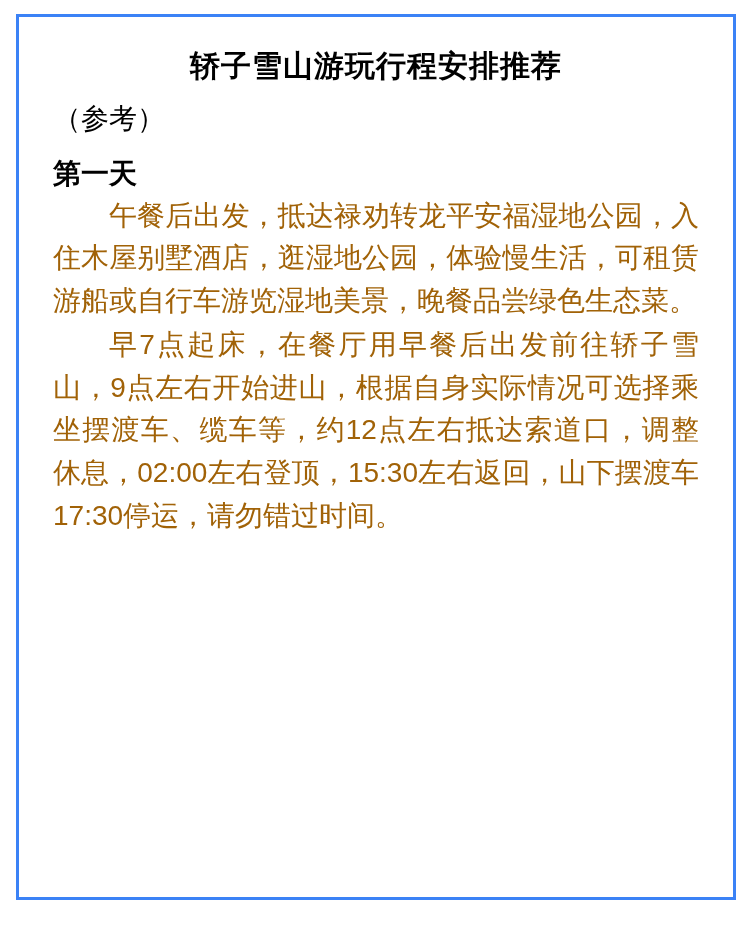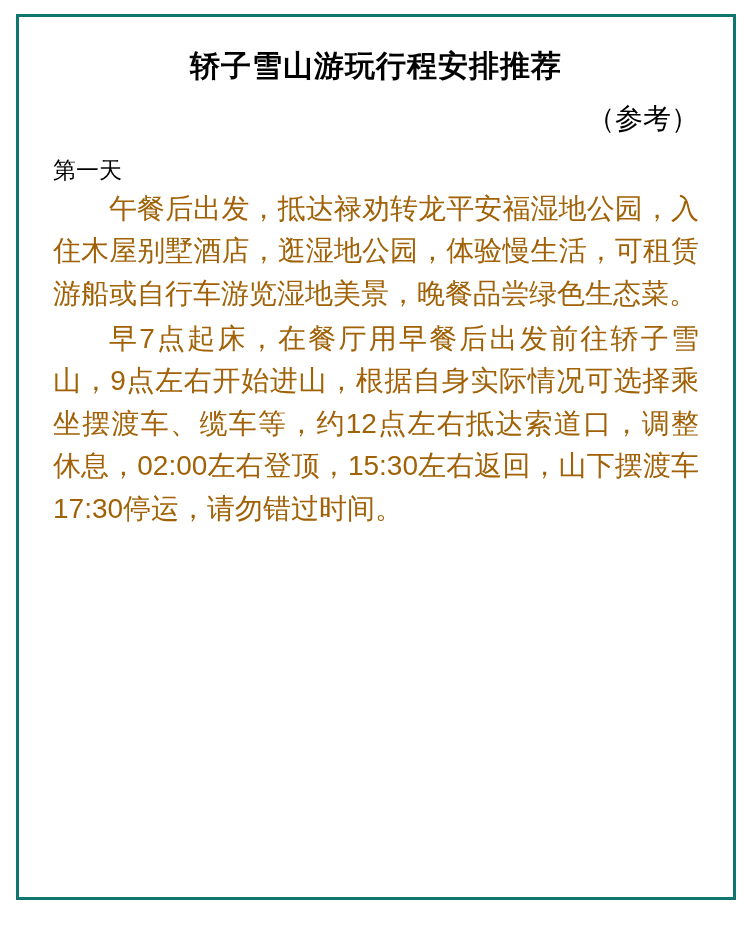--- a/index.html
+++ b/index.html
@@ -21,44 +21,44 @@
     background: #ffffff;
     position: relative;
   }
   .doc-frame {
     position: absolute;
     left: 16px;
     top: 14px;
     width: 720px;
     height: 886px;
     box-sizing: border-box;
-    border: 3px solid #0f766e;
+    border: 3px solid #3b82f6;
     background: #ffffff;
     padding: 22px 34px 10px 34px;
   }
   .doc-title {
     text-align: center;
     font-size: 30px;
     font-weight: bold;
     letter-spacing: 1px;
     line-height: 1.25;
     margin: 8px 0 0 0;
     color: #000;
   }
   .doc-subtitle {
-    text-align: right;
+    text-align: left;
     font-size: 28px;
     font-weight: normal;
     line-height: 1.3;
     margin: 16px 0 0 0;
     color: #000;
   }
   .section-heading {
-    font-size: 23px;
-    font-weight: normal;
+    font-size: 28px;
+    font-weight: bold;
     margin: 18px 0 2px 0;
     line-height: 1.35;
     color: #000;
   }
   .body-para {
     font-size: 28px;
     font-weight: normal;
     line-height: 1.52;
     margin: 2px 0 0 0;
     text-indent: 56px;

